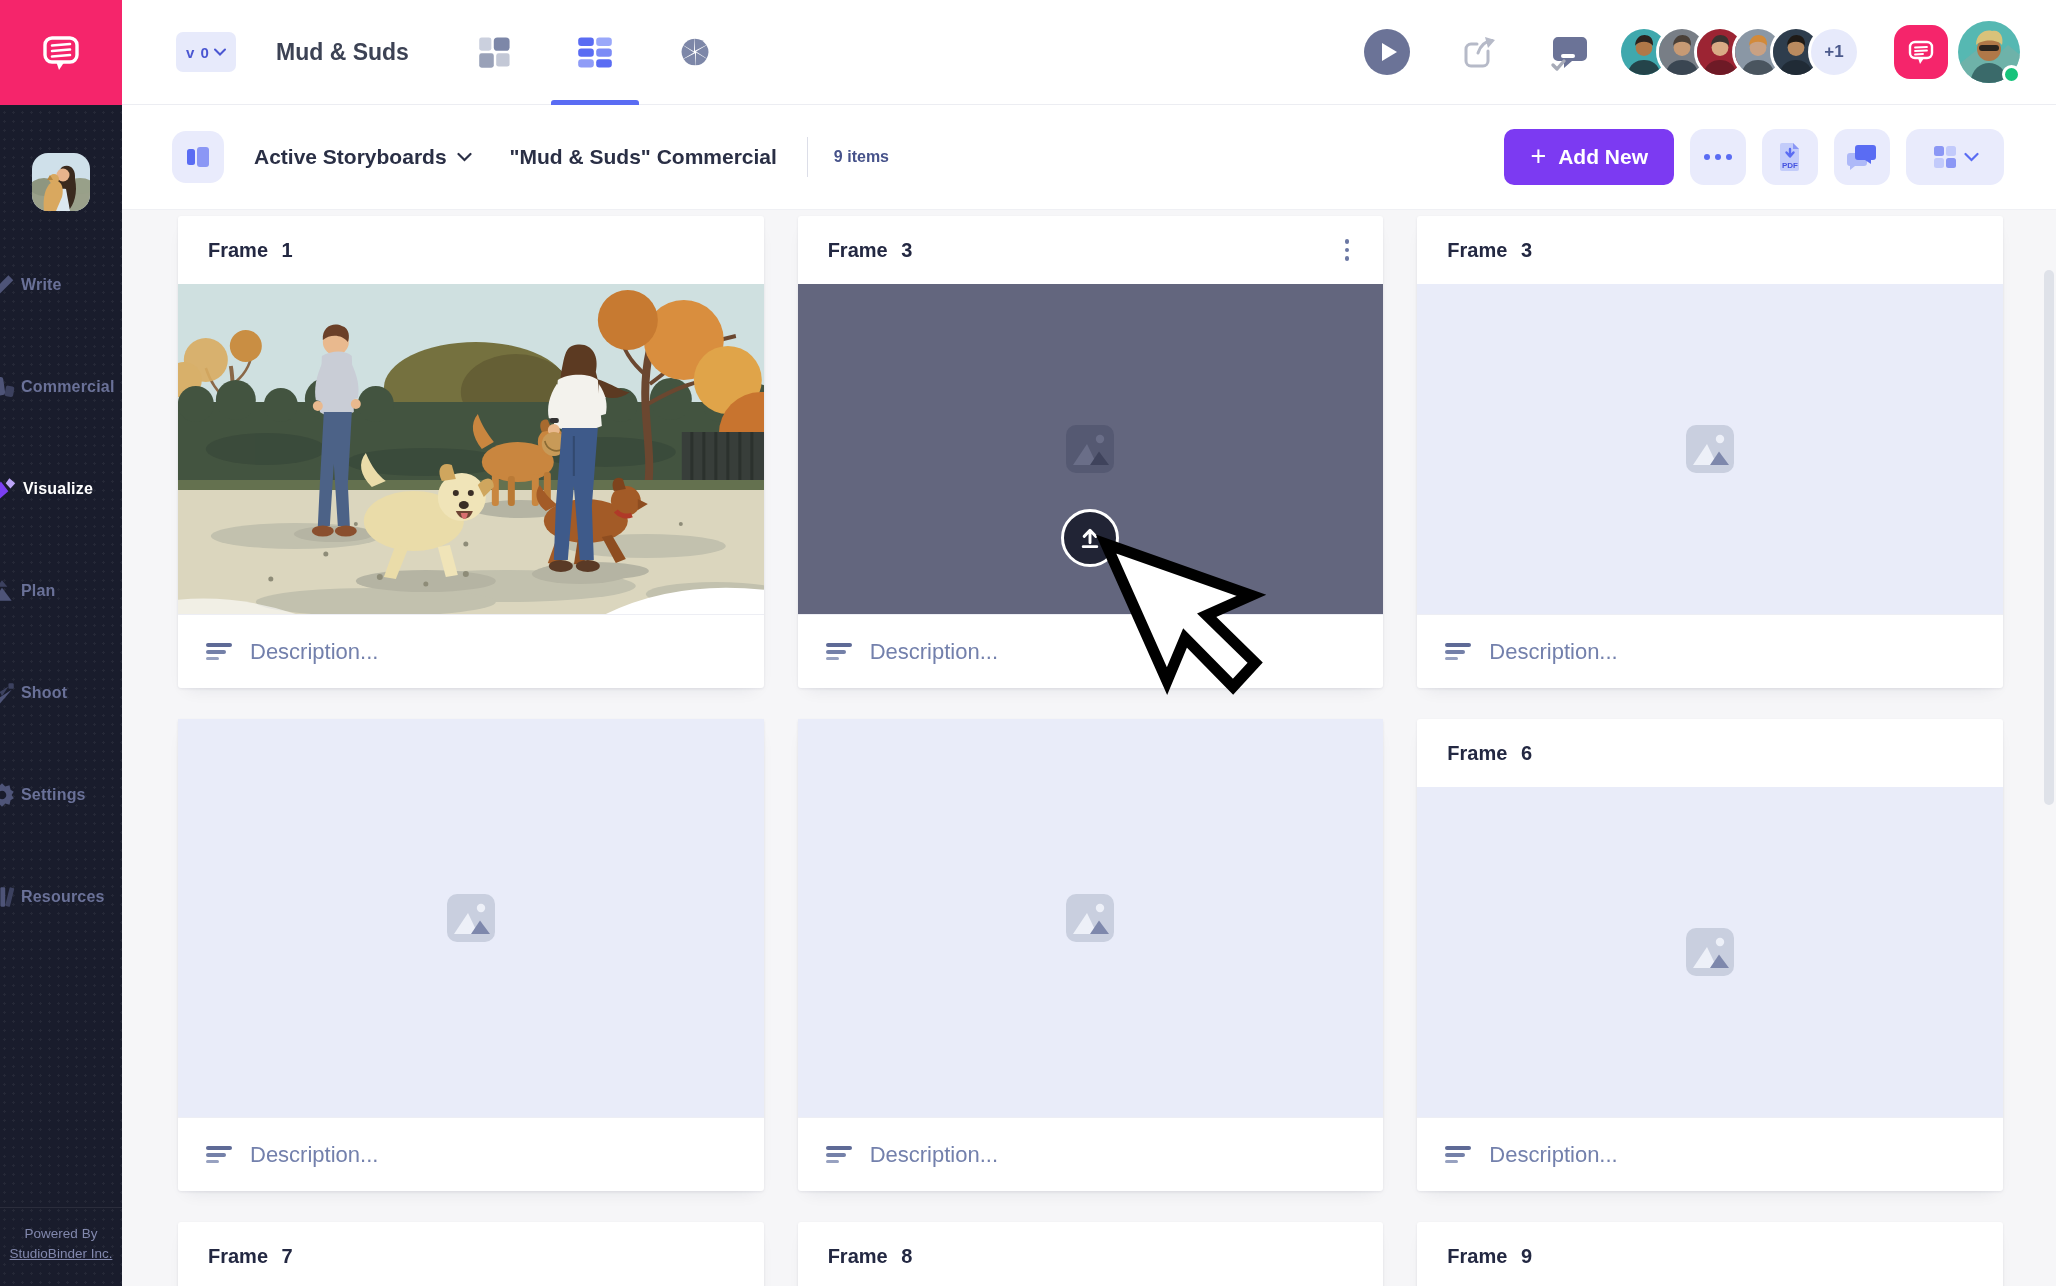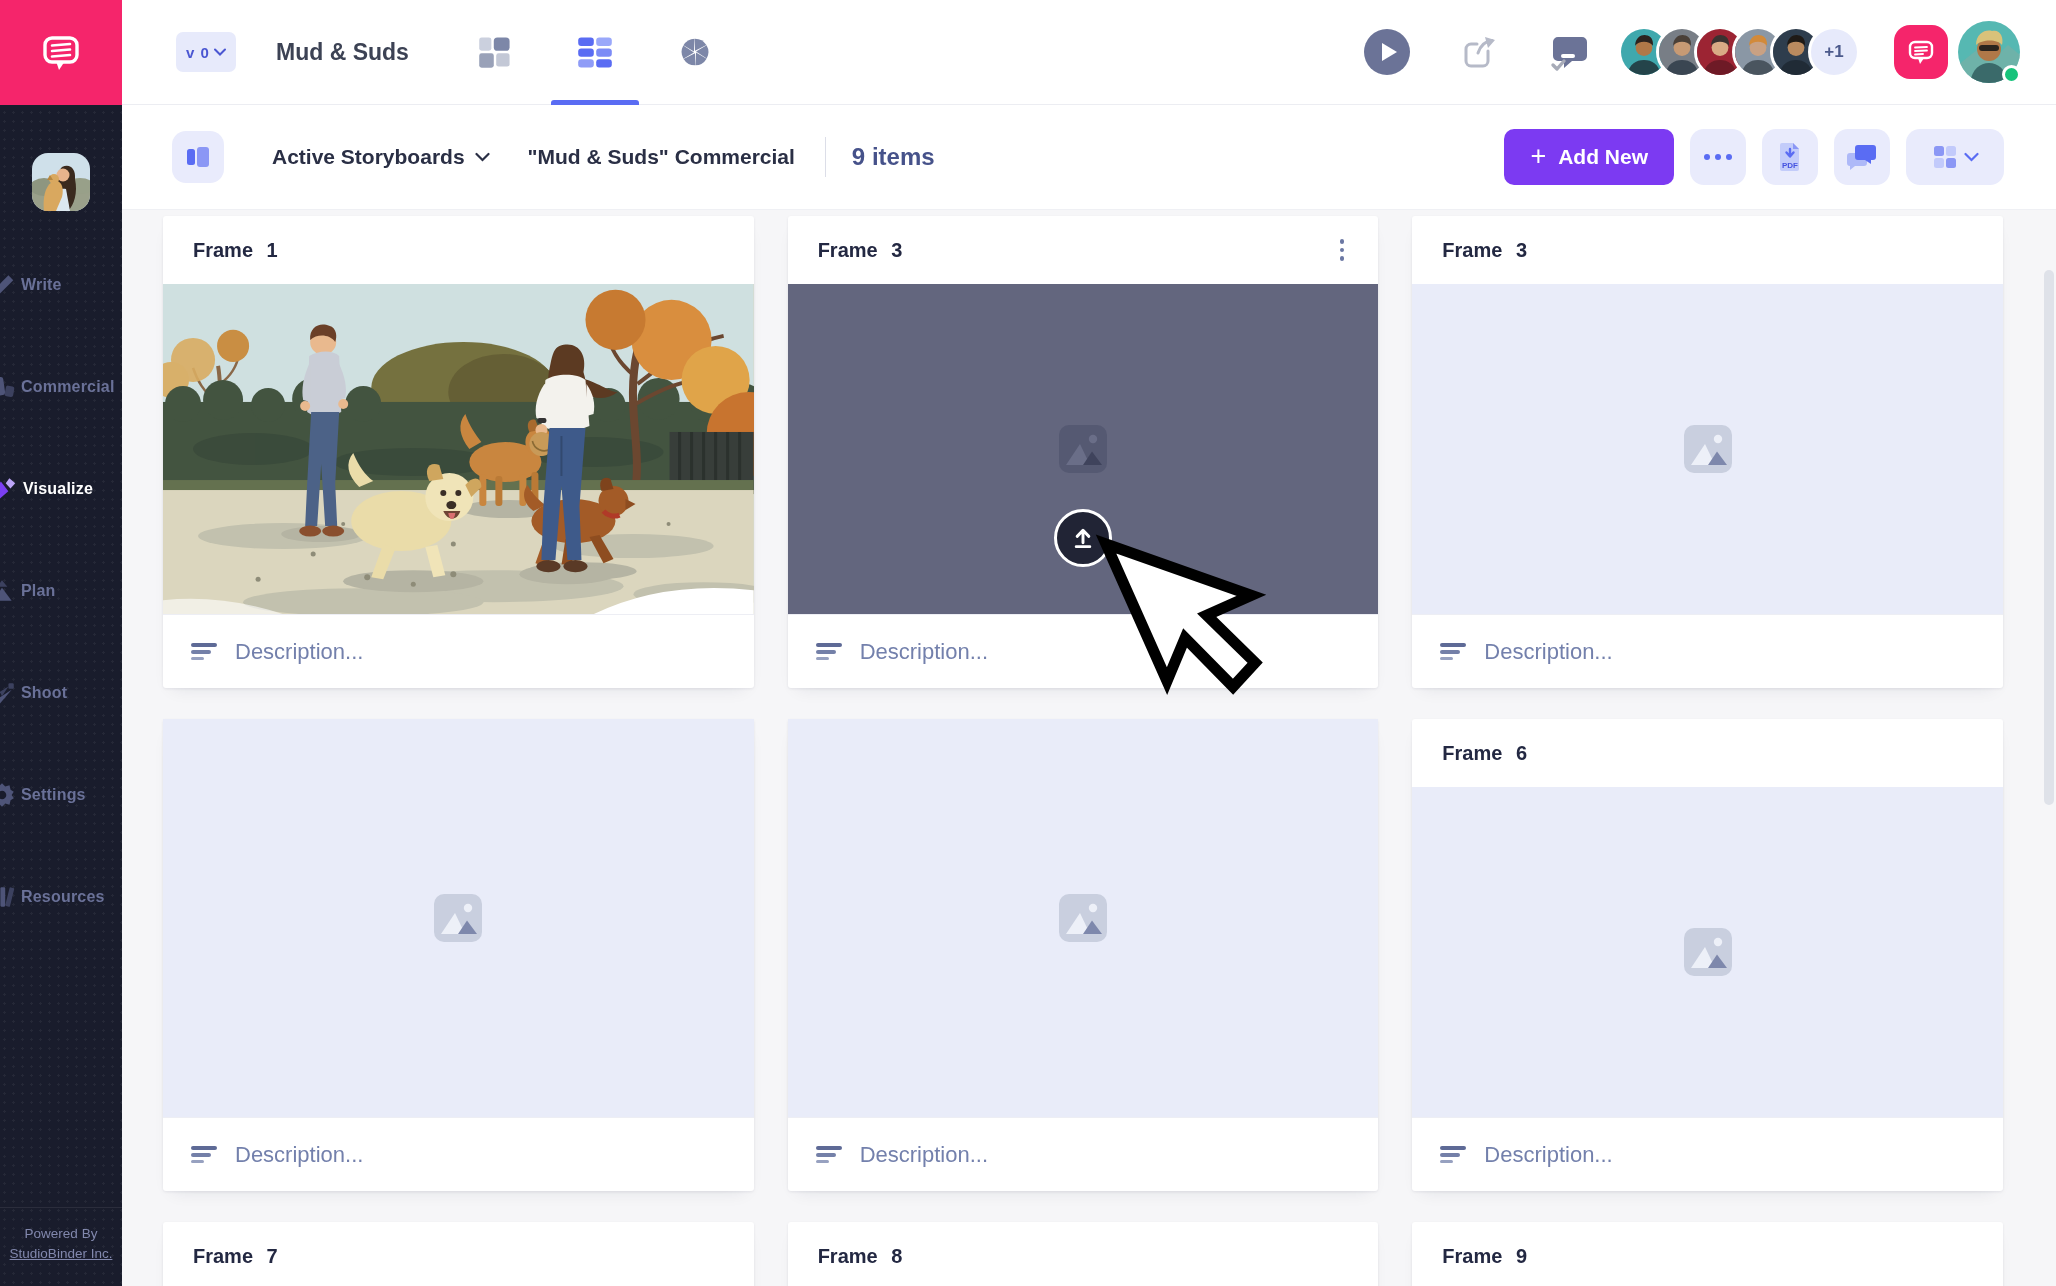--- a/index.html
+++ b/index.html
@@ -45,35 +45,35 @@
   .overflow-chip { width:52px; height:52px; border-radius:50%; border:3px solid #fff; margin-left:-14px; background:#E7EAFB;
     display:flex; align-items:center; justify-content:center; font-size:17px; font-weight:600; color:#4C5A8C; cursor:pointer; }
   .pink-chat { width:54px; height:54px; border-radius:16px; background:#F5256B; margin-left:34px; display:flex; align-items:center; justify-content:center; border:none; cursor:pointer; }
   .user-avatar { width:62px; height:62px; border-radius:50%; margin-left:10px; position:relative; cursor:pointer; }
   .user-avatar .pic { width:62px; height:62px; border-radius:50%; overflow:hidden; }
   .user-avatar svg { display:block; width:100%; height:100%; }
   .status-dot { position:absolute; right:-1px; bottom:-1px; width:19px; height:19px; border-radius:50%; background:#17C37B; border:3px solid #fff; }
 
   .toolbar { height:105px; flex:0 0 105px; background:#fff; border-bottom:1px solid #EFF0F4; display:flex; align-items:center; }
   .panel-btn { margin-left:50px; width:52px; height:52px; border-radius:14px; background:#E9EBFC; border:none; cursor:pointer; display:flex; align-items:center; justify-content:center; }
-  .filter { margin-left:40px; display:flex; align-items:center; gap:10px; font-size:21px; font-weight:600; color:#2A2F45; cursor:pointer; padding:10px 8px; border-radius:10px; }
+  .filter { margin-left:22px; display:flex; align-items:center; gap:10px; font-size:21px; font-weight:600; color:#2A2F45; cursor:pointer; padding:10px 8px; border-radius:10px; }
   .board-title { margin-left:30px; font-size:21px; font-weight:600; color:#2A2F45; }
   .vdiv { width:1px; height:40px; background:#DCDEE8; margin:0 26px 0 30px; }
-  .items-count { font-size:24px; font-weight:600; color:#46528A; }
+  .items-count { font-size:16px; font-weight:600; color:#46528A; }
   .toolbar-right { margin-left:auto; margin-right:52px; display:flex; align-items:center; gap:16px; }
   .add-new { height:56px; padding:0 26px; background:#7C3AF2; color:#fff; font-size:21px; font-weight:600; border:none; border-radius:10px;
     display:flex; align-items:center; gap:12px; cursor:pointer; font-family:inherit; }
   .add-new .plus { font-size:27px; font-weight:400; line-height:1; margin-top:-2px; }
   .sq-btn { width:56px; height:56px; border-radius:14px; background:#E9EBFC; border:none; cursor:pointer; display:flex; align-items:center; justify-content:center; gap:6px; }
   .sq-btn.wide { width:98px; }
   .dots3 { display:flex; gap:5px; }
   .dots3 i { width:6px; height:6px; border-radius:50%; background:#5A6CF3; }
 
   
-  .content { flex:1; background:#F6F6F8; padding:6px 53px 0 41px; display:grid; grid-template-columns:repeat(3,1fr);
+  .content { flex:1; background:#F6F6F8; padding:6px 53px 0 56px; display:grid; grid-template-columns:repeat(3,1fr);
     column-gap:34px; row-gap:31px; grid-auto-rows:472px; overflow:hidden; }
   .card { background:#fff; border-radius:3px; box-shadow:0 1px 3px rgba(25,30,60,.08), 0 8px 18px -10px rgba(25,30,60,.12);
     display:flex; flex-direction:column; }
   .card-head { height:68px; flex:0 0 68px; display:flex; align-items:center; padding:0 30px; }
   .card-title { font-size:20px; font-weight:700; color:#232842; word-spacing:8px; }
   .kebab { margin-left:auto; display:none; flex-direction:column; gap:4px; cursor:pointer; padding:4px; }
   .kebab i { width:4.5px; height:4.5px; border-radius:50%; background:#6B78A3; }
   .card.state-upload .kebab { display:flex; }
   .card-media { flex:1; position:relative; background:#E9ECF9; display:flex; align-items:center; justify-content:center; overflow:hidden; }
   .card.state-upload .card-media { background:#63667E; }

